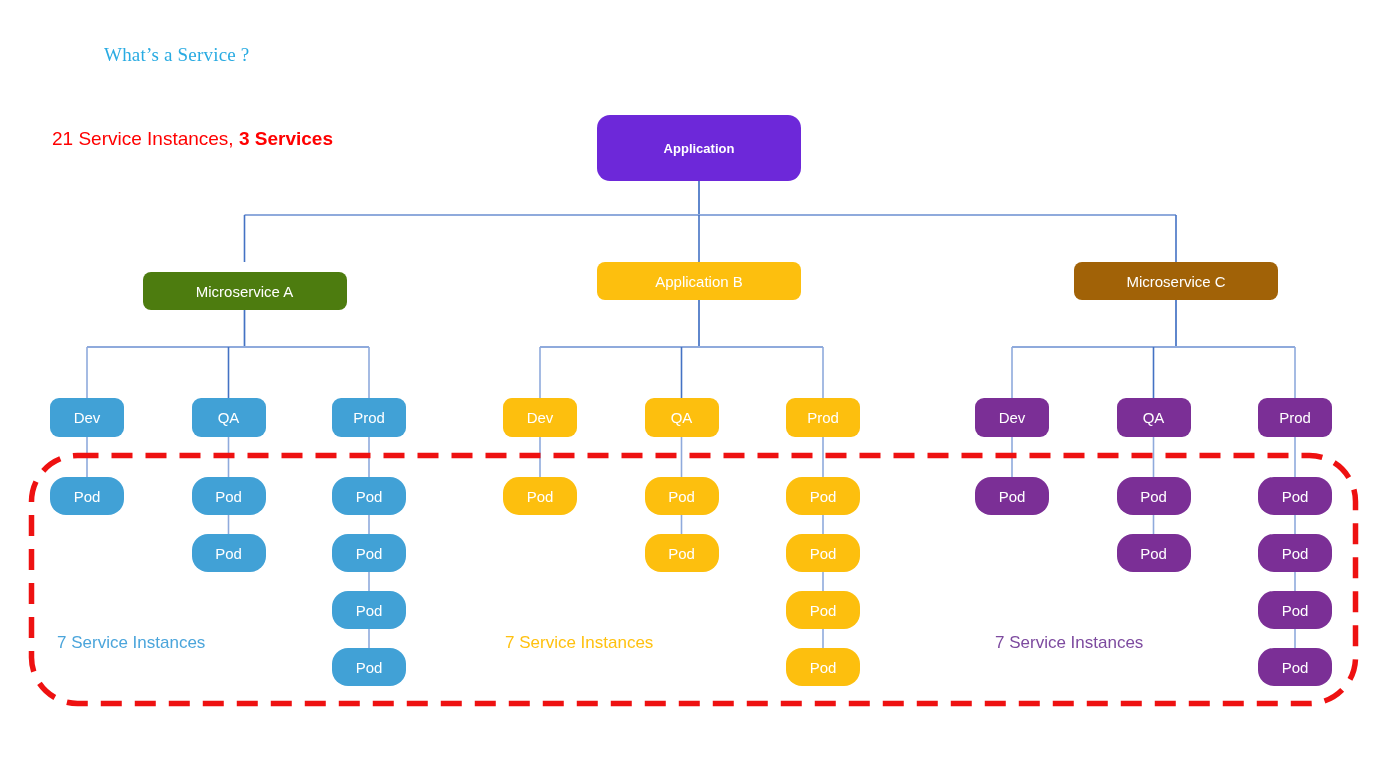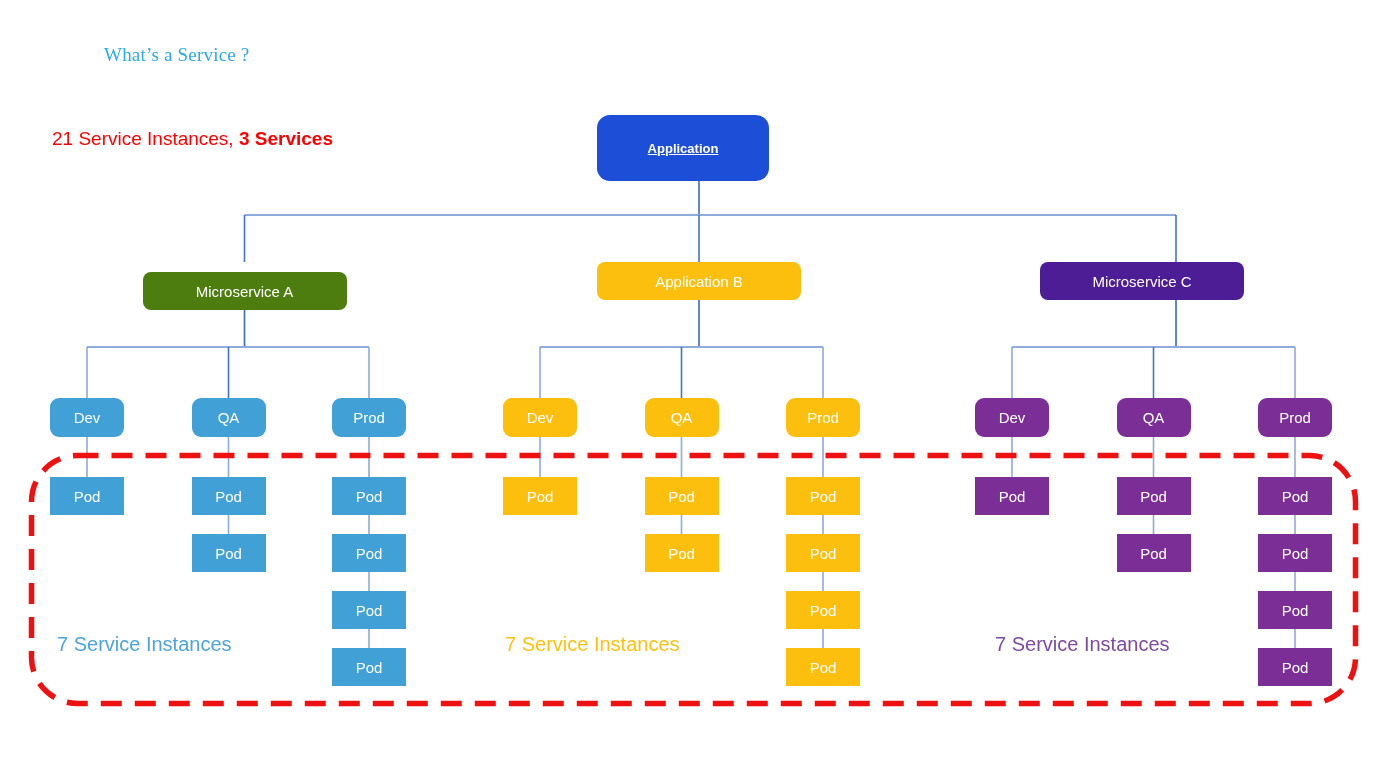--- a/index.html
+++ b/index.html
@@ -8,22 +8,22 @@
   .canvas{position:absolute;left:0;top:0;width:1386px;height:773px}
   .page-title{position:absolute;left:104px;top:44px;font-size:19px;letter-spacing:.2px;color:#29abe2;white-space:nowrap}
   .annotation{position:absolute;left:52px;top:128px;font-size:19px;color:#ff0000;white-space:nowrap}
   .annotation .bold{font-weight:bold}
   svg.layer{position:absolute;left:0;top:0;pointer-events:none}
   .node{position:absolute;display:flex;align-items:center;justify-content:center;
         color:#ffffff;text-align:center;box-sizing:border-box;line-height:1}
   .node.app{border-radius:13px;font-weight:bold;font-size:13px}
   .node.ms{border-radius:8px;font-size:15px}
   .node.env{border-radius:9px;font-size:15px}
-  .node.pod{border-radius:0;font-size:15px}
-  .inst-label{position:absolute;top:633px;font-size:20px;white-space:nowrap}
+  .node.pod{border-radius:16px;font-size:15px}
+  .inst-label{position:absolute;top:633px;font-size:17px;white-space:nowrap}
 </style>
 </head>
 <body>
 
 <div class="canvas">
   <div class="page-title" style="color: rgb(41, 171, 226); font-family: Liberation Serif, serif;">What’s a Service ?</div>
   <div class="annotation" style="color: rgb(255, 0, 0);"><span>21 Service Instances, </span><span class="bold">3 Services</span></div>
 
   <svg class="layer" id="connector-layer" width="1386" height="773">
       <line x1="699" y1="181" x2="699" y2="215" stroke="#4472c4" stroke-width="1.7"></line>
@@ -85,21 +85,21 @@
       <div class="node env" style="left: 975px; top: 398px; width: 74px; height: 39px; background: rgb(123, 47, 150);">Dev</div>
       <div class="node pod" style="left: 975px; top: 477px; width: 74px; height: 38px; background: rgb(123, 47, 150);">Pod</div>
       <div class="node env" style="left: 1116.5px; top: 398px; width: 74px; height: 39px; background: rgb(123, 47, 150);">QA</div>
       <div class="node pod" style="left: 1116.5px; top: 477px; width: 74px; height: 38px; background: rgb(123, 47, 150);">Pod</div>
       <div class="node pod" style="left: 1116.5px; top: 534px; width: 74px; height: 38px; background: rgb(123, 47, 150);">Pod</div>
       <div class="node env" style="left: 1258px; top: 398px; width: 74px; height: 39px; background: rgb(123, 47, 150);">Prod</div>
       <div class="node pod" style="left: 1258px; top: 477px; width: 74px; height: 38px; background: rgb(123, 47, 150);">Pod</div>
       <div class="node pod" style="left: 1258px; top: 534px; width: 74px; height: 38px; background: rgb(123, 47, 150);">Pod</div>
       <div class="node pod" style="left: 1258px; top: 591px; width: 74px; height: 38px; background: rgb(123, 47, 150);">Pod</div>
       <div class="node pod" style="left: 1258px; top: 648px; width: 74px; height: 38px; background: rgb(123, 47, 150);">Pod</div>
-      <div class="node ms" style="left: 1040px; top: 262px; width: 204px; height: 38px; background: #4c1d95;">Microservice C</div>
+      <div class="node ms" style="left: 1074px; top: 262px; width: 204px; height: 38px; background: #a16207;">Microservice C</div>
       <div class="inst-label" style="left: 995px; color: rgb(125, 74, 159);">7 Service Instances</div>
-      <div class="node app" style="left: 597px; top: 115px; width: 172px; height: 66px; background: #1d4ed8; text-decoration: underline;">Application</div>
+      <div class="node app" style="left: 597px; top: 115px; width: 204px; height: 66px; background: #6d28d9;">Application</div>
     </div>
 
   <svg class="layer" id="highlight-layer" width="1386" height="773">
     <rect id="highlight-rect" x="31.5" y="455.5" width="1324" height="248" rx="46" ry="46" fill="none" stroke-width="5.5" stroke-dasharray="21 13" stroke="#ee1111"></rect>
   </svg>
 </div>
 
 </body></html>

